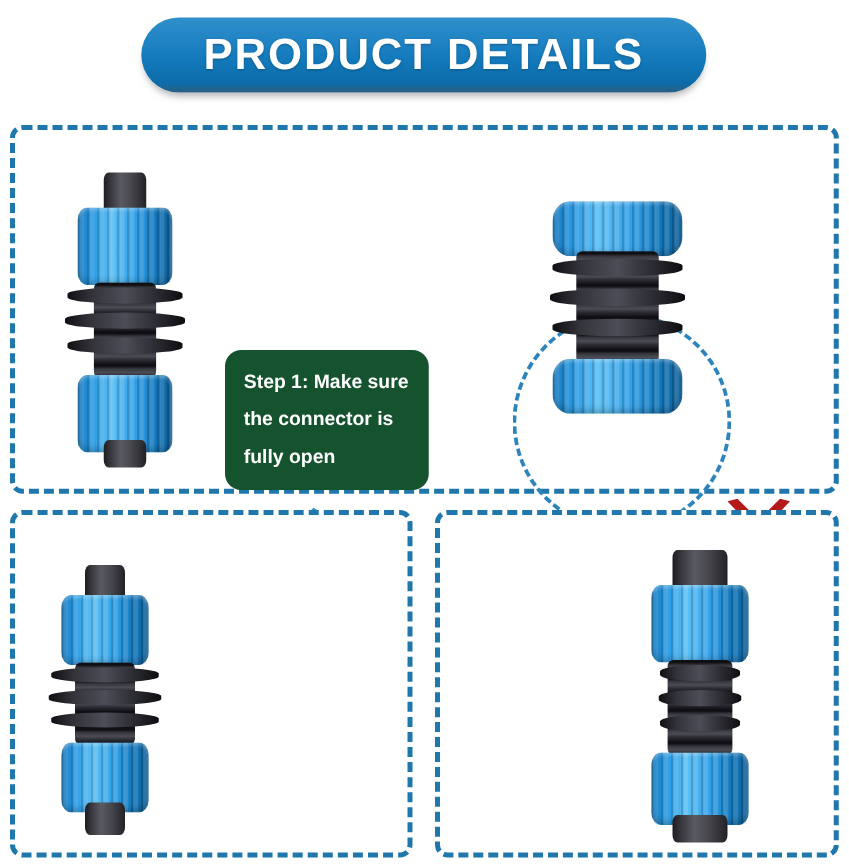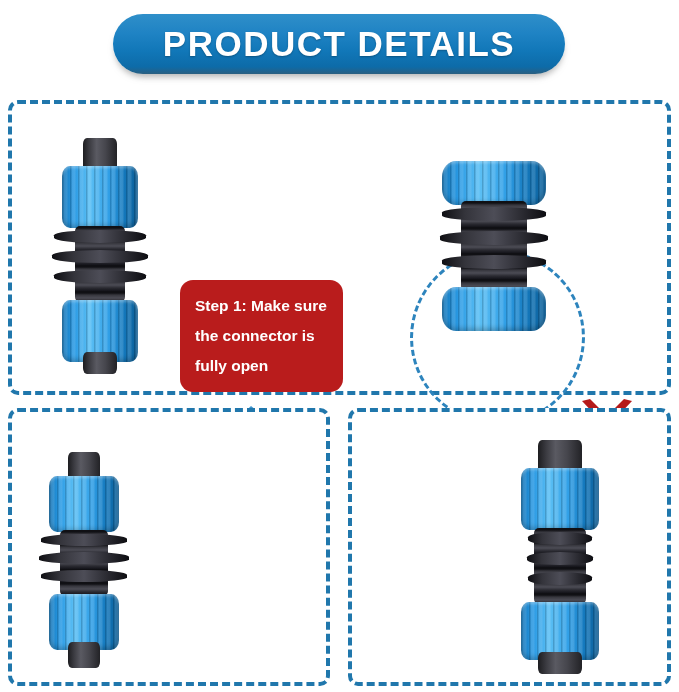--- a/index.html
+++ b/index.html
@@ -50,21 +50,21 @@
     box-sizing: border-box;
     background: #ffffff;
   }
   #panel-top    { left: 8px;   top: 100px; width: 663px; height: 295px; }
   #panel-step2  { left: 8px;   top: 408px; width: 322px; height: 278px; }
   #panel-step3  { left: 348px; top: 408px; width: 323px; height: 278px; }
 
   
   .callout {
     position: absolute;
-    background: #b91c1c;
+    background: #14532d;
     border-radius: 13px;
     color: #ffffff;
     font-size: 15.5px;
     font-weight: bold;
     line-height: 30px;
     padding: 11px 15px;
     box-sizing: border-box;
     white-space: pre-line;
   }
   #callout-1 { left: 168px; top: 176px; width: 163px; }

